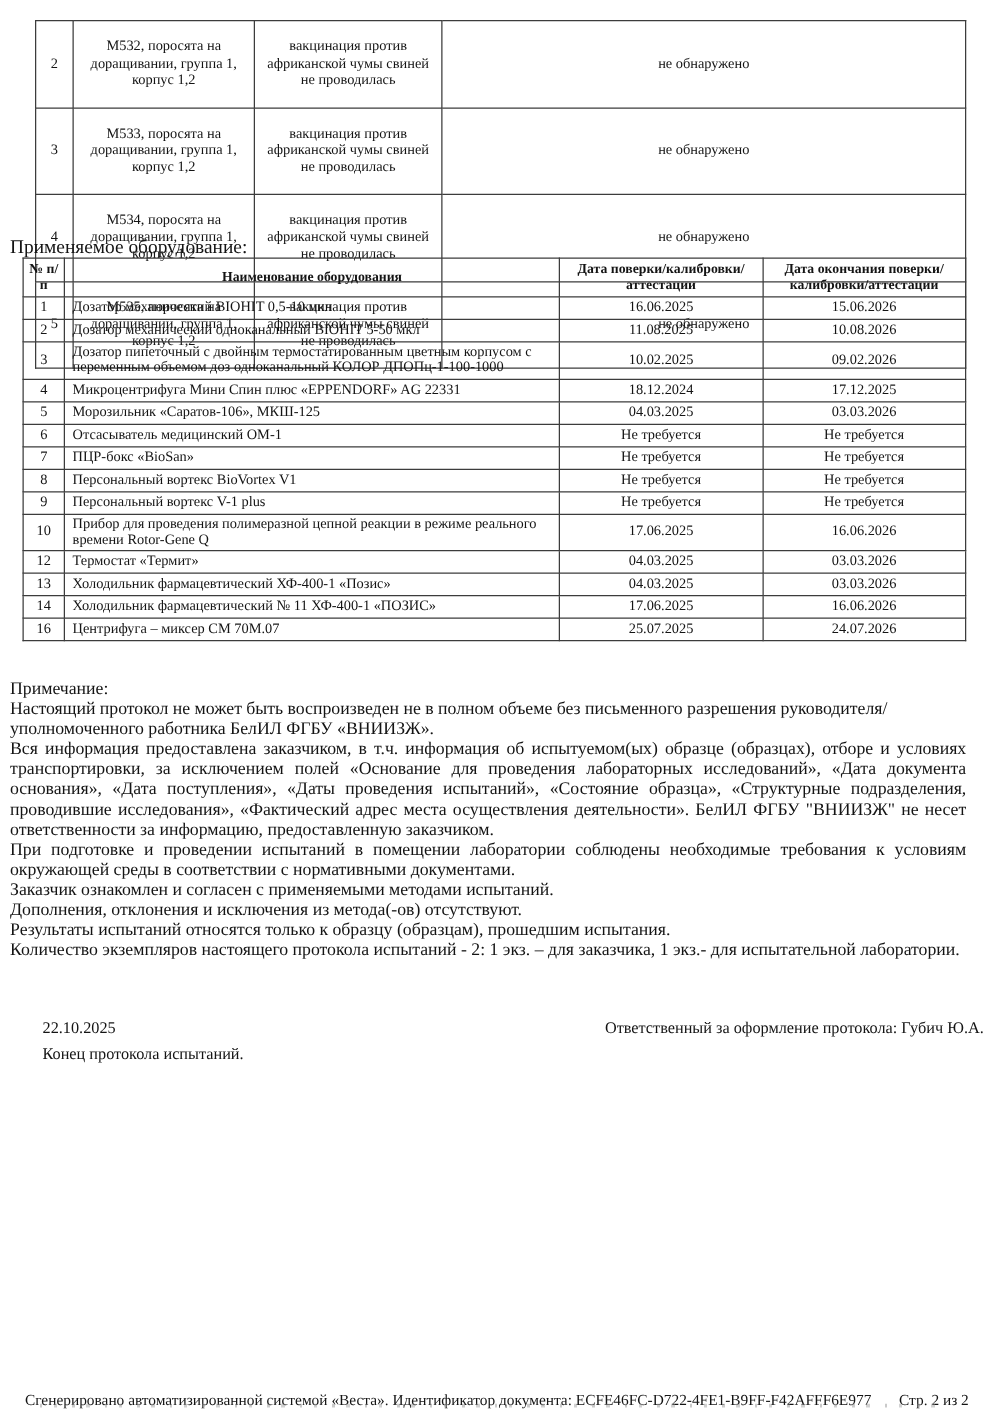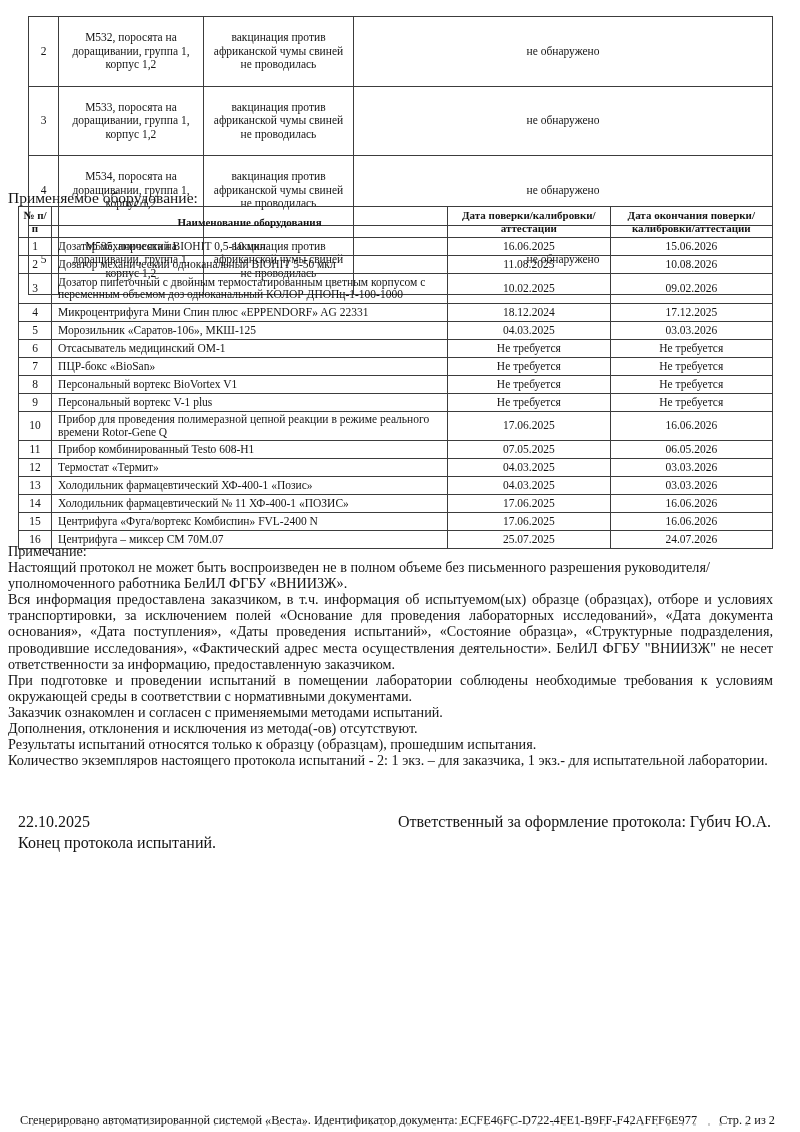--- a/index.html
+++ b/index.html
@@ -37,21 +37,21 @@
   .col-e-name{width:395px;}
   .col-e-date{width:162px;}
 
   
   #notes{position:absolute;top:543px;left:8px;width:765px;font-size:14.2px;line-height:16.1px;}
   #notes .nt{margin:0;}
   #notes p{margin:0;text-align:justify;}
   #notes p.no-just{text-align:left;}
 
   
-  #signoff{position:absolute;top:813px;left:18px;width:753px;font-size:16px;line-height:17px;}
+  #signoff{position:absolute;top:813px;left:34px;width:753px;font-size:13px;line-height:17px;}
   .signoff-row{display:flex;justify-content:space-between;}
   #end-line{margin-top:4px;}
 
   
   #footer{position:absolute;top:1089px;left:20px;width:755px;font-size:12.3px;line-height:15px;}
   .footer-row{display:flex;justify-content:space-between;margin-top:24px;}
 
   
   #cutoff{
     position:absolute;top:1123px;left:32px;width:724px;height:3px;opacity:.45;
@@ -181,26 +181,20 @@
     <td class="c">Не требуется</td>
   </tr>
 
   <tr>
     <td class="c">10</td>
     <td class="name">Прибор для проведения полимеразной цепной реакции в режиме реального времени Rotor-Gene Q</td>
     <td class="c">17.06.2025</td>
     <td class="c">16.06.2026</td>
   </tr>
 
-  <tr>
-    <td class="c">11</td>
-    <td class="name">Прибор комбинированный Testo 608-H1</td>
-    <td class="c">07.05.2025</td>
-    <td class="c">06.05.2026</td>
-  </tr>
 
   <tr>
     <td class="c">12</td>
     <td class="name">Термостат «Термит»</td>
     <td class="c">04.03.2025</td>
     <td class="c">03.03.2026</td>
   </tr>
 
   <tr>
     <td class="c">13</td>
@@ -209,26 +203,20 @@
     <td class="c">03.03.2026</td>
   </tr>
 
   <tr>
     <td class="c">14</td>
     <td class="name">Холодильник фармацевтический № 11 ХФ-400-1 «ПОЗИС»</td>
     <td class="c">17.06.2025</td>
     <td class="c">16.06.2026</td>
   </tr>
 
-  <tr>
-    <td class="c">15</td>
-    <td class="name">Центрифуга «Фуга/вортекс Комбиспин» FVL-2400 N</td>
-    <td class="c">17.06.2025</td>
-    <td class="c">16.06.2026</td>
-  </tr>
 
   <tr>
     <td class="c">16</td>
     <td class="name">Центрифуга – миксер СМ 70М.07</td>
     <td class="c">25.07.2025</td>
     <td class="c">24.07.2026</td>
   </tr>
 
 </tbody>
   </table>

